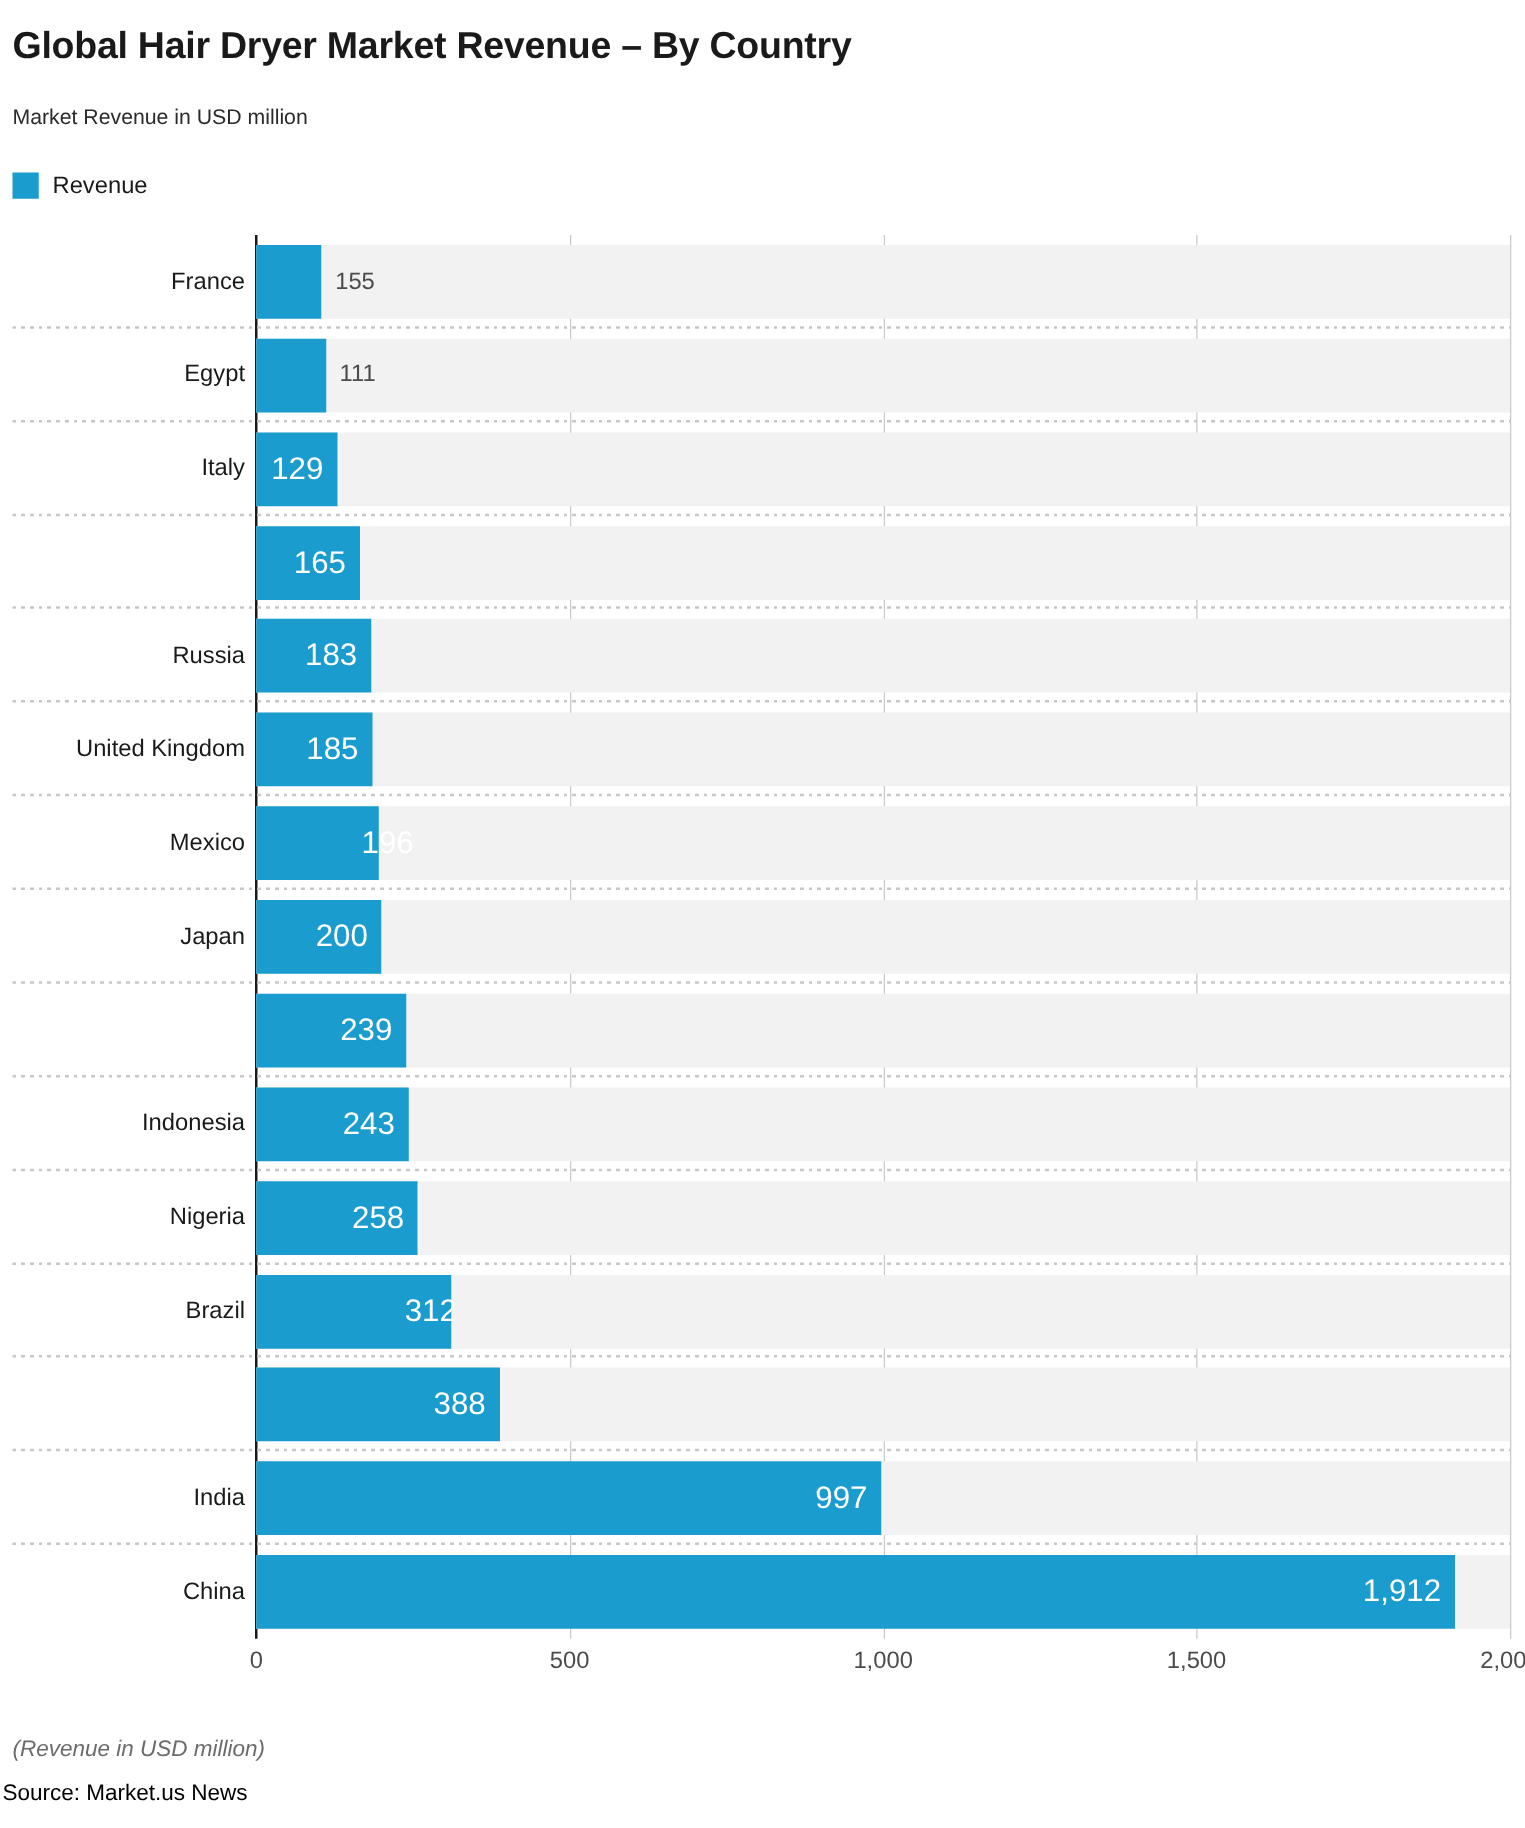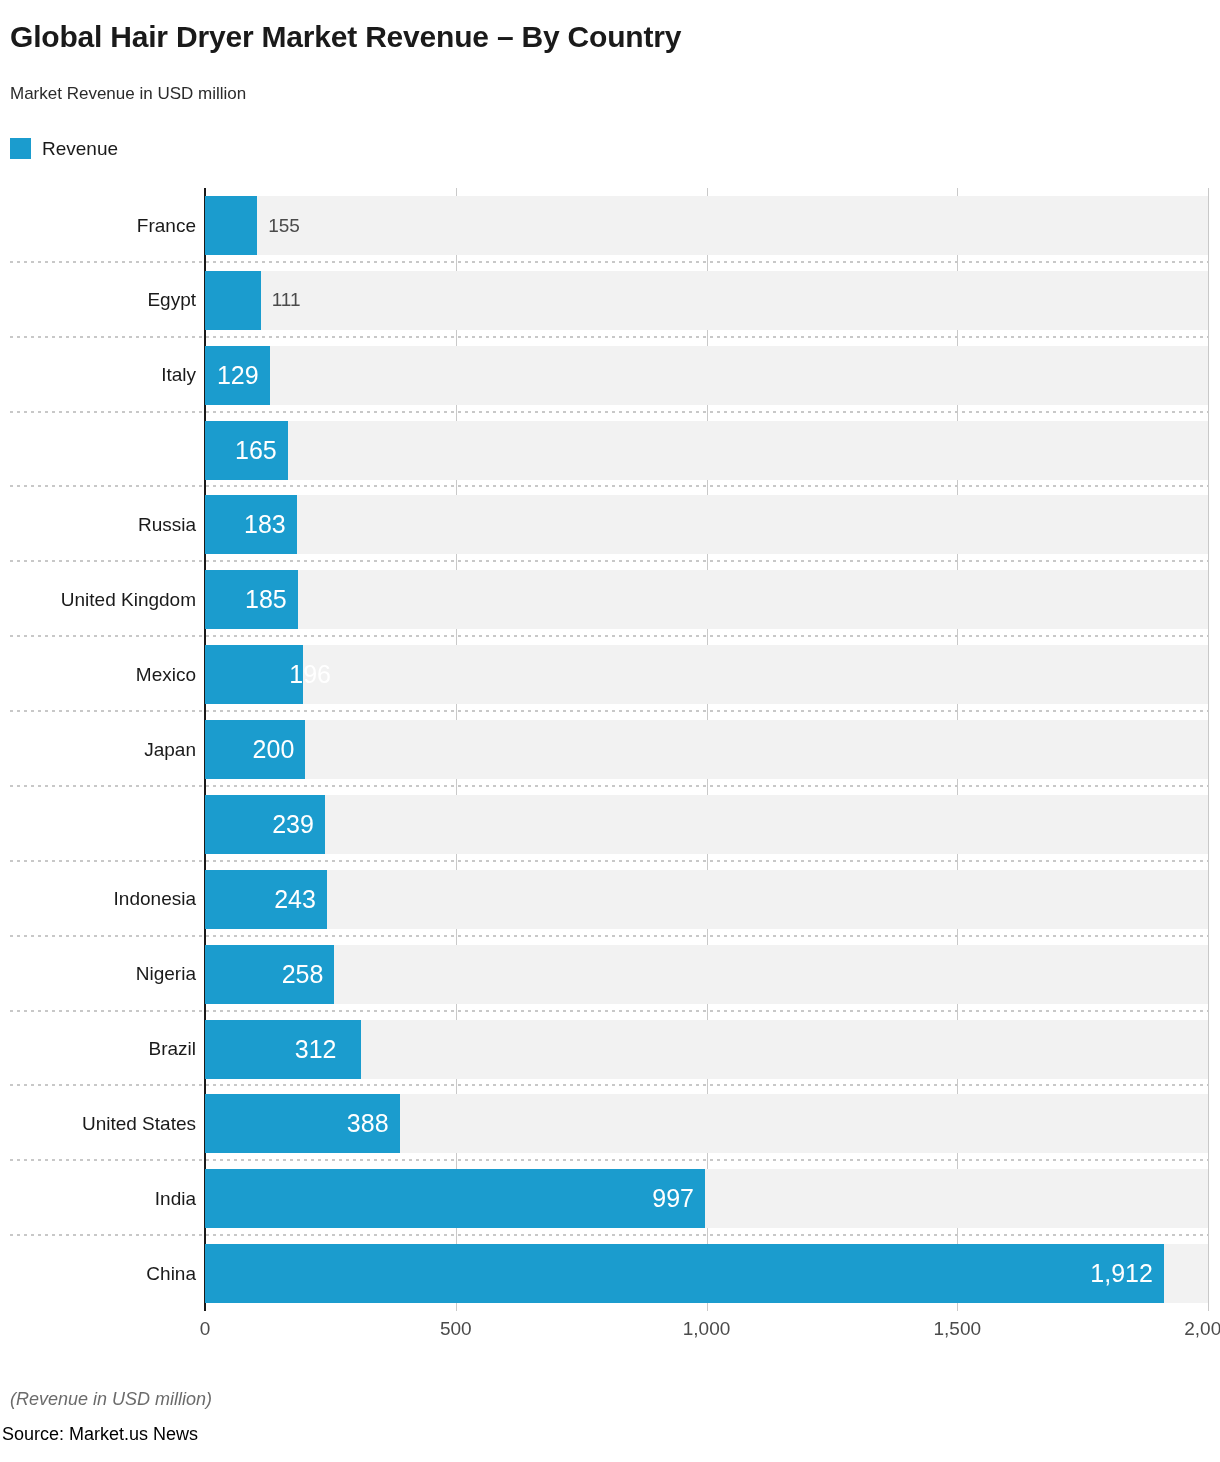--- a/index.html
+++ b/index.html
@@ -293,27 +293,26 @@
         <div class="row-band"></div>
         <div class="bar" style="width: 129.387px; background: rgb(27, 156, 206);"></div>
         <div class="cat-label">Nigeria</div>
         <div class="val-inside" style="left: 205px; width: 129.387px;">258</div>
         <div class="row-sep"></div>
       </div>
       <div class="row" style="top: 1011.53px;">
         <div class="row-band"></div>
         <div class="bar" style="width: 156.468px; background: rgb(27, 156, 206);"></div>
         <div class="cat-label">Brazil</div>
-        <div class="val-inside" style="left: 191px; width: 156.468px;">312</div>
+        <div class="val-inside" style="left: 220px; width: 156.468px;">312</div>
         <div class="row-sep"></div>
       </div>
       <div class="row" style="top: 1086.4px;">
         <div class="row-band"></div>
         <div class="bar" style="width: 194.582px; background: rgb(27, 156, 206);"></div>
-        <div class="cat-label">United States</div>
         <div class="val-inside" style="left: 205px; width: 194.582px;">388</div>
         <div class="row-sep"></div>
       </div>
       <div class="row" style="top: 1161.27px;">
         <div class="row-band"></div>
         <div class="bar" style="width: 499.995px; background: rgb(27, 156, 206);"></div>
         <div class="cat-label">India</div>
         <div class="val-inside" style="left: 205px; width: 499.995px;">997</div>
         <div class="row-sep"></div>
       </div>

